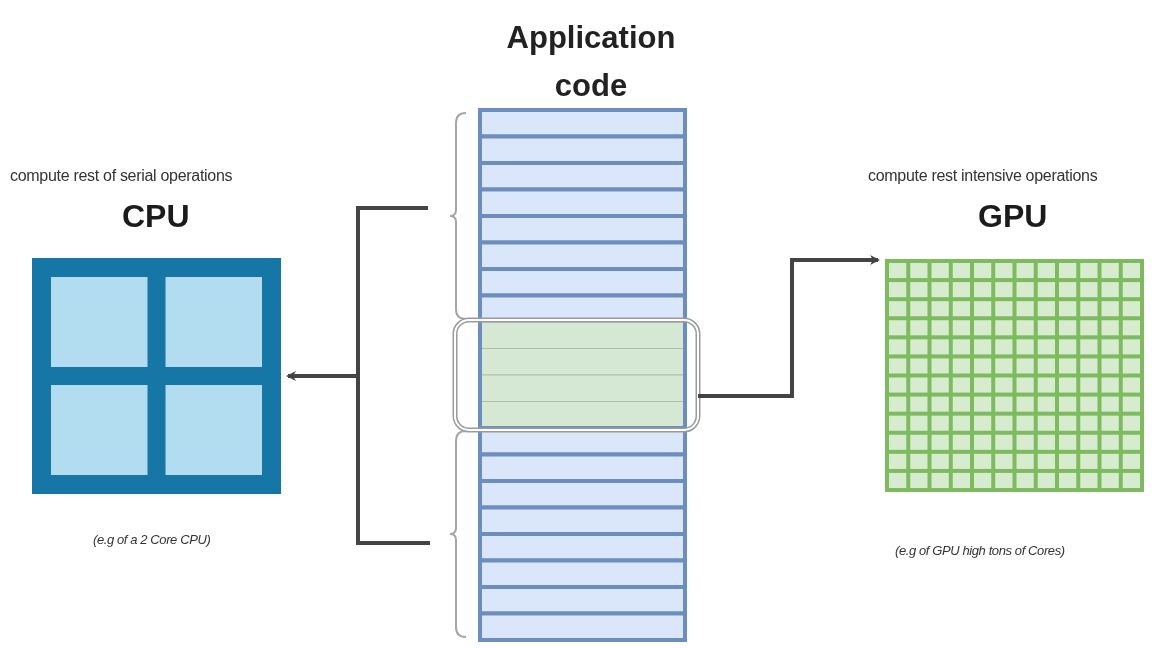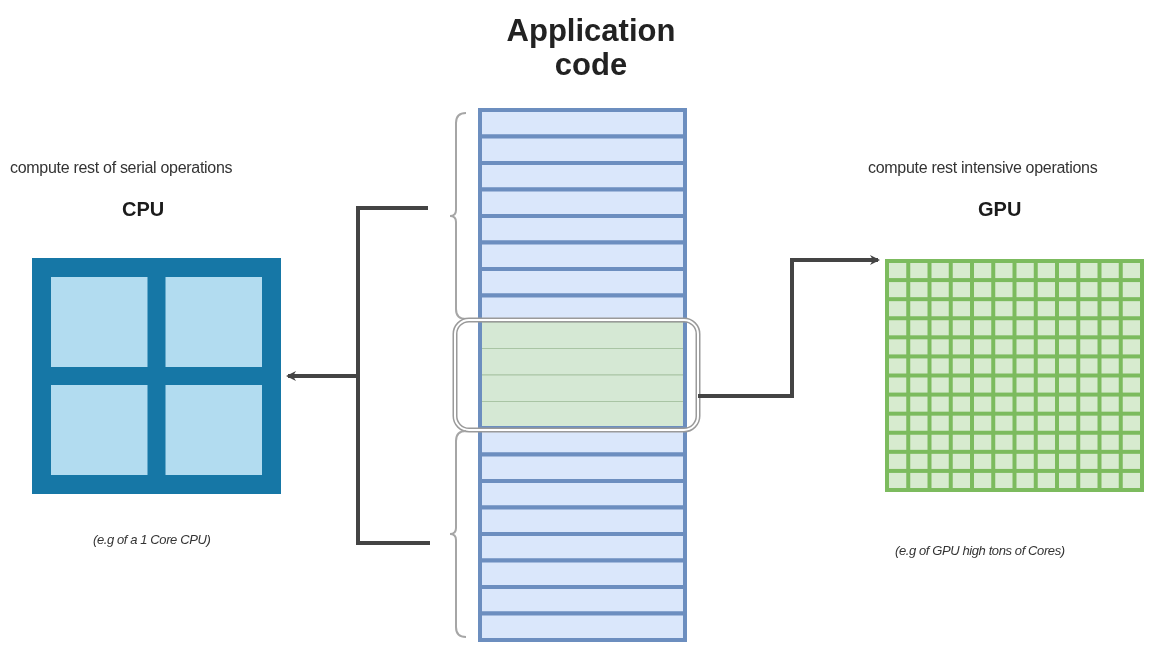--- a/index.html
+++ b/index.html
@@ -1,37 +1,37 @@
 <!DOCTYPE html>
 <html><head>
   <meta charset="utf-8">
   <style>
     html, body { margin: 0; padding: 0; background: #ffffff; }
     body { width: 1167px; height: 648px; position: relative; overflow: hidden; font-family: "Liberation Sans", sans-serif; }
     .txt { position: absolute; color: #1a1a1a; white-space: nowrap; }
-    .title { left: 476px; width: 230px; top: 14px; text-align: center; font-size: 31px; font-weight: bold; line-height: 34px; color: #222; }
-    .desc { font-size: 16px; color: #333; letter-spacing: -0.3px; }
+    .title { left: 476px; width: 230px; top: 14px; text-align: center; font-size: 31px; font-weight: bold; line-height: 48px; color: #222; }
+    .desc { font-size: 16px; color: #333; letter-spacing: -0.3px; margin-top: 8px; }
     .desc-left { left: 10px; top: 159px; }
     .desc-right { left: 868px; top: 159px; }
-    .proc { font-size: 20px; font-weight: bold; color: #1b1b1b; }
+    .proc { font-size: 32px; font-weight: bold; color: #1b1b1b; }
     .proc-cpu { left: 122px; top: 198px; }
     .proc-gpu { left: 978px; top: 198px; }
     .note { font-size: 13px; font-style: italic; color: #333; letter-spacing: -0.4px; }
     .note-cpu { left: 93px; top: 532px; }
     .note-gpu { left: 895px; top: 543px; }
     svg.diagram { position: absolute; left: 0; top: 0; }
   </style>
 </head>
 <body>
 
 <div class="txt title"><span>Application<br>code</span></div>
 
 <div class="txt desc desc-left">compute rest of serial operations</div>
 <div class="txt proc proc-cpu">CPU</div>
-<div class="txt note note-cpu">(e.g of a 1 Core CPU)</div>
+<div class="txt note note-cpu">(e.g of a 2 Core CPU)</div>
 
 <div class="txt desc desc-right">compute rest intensive operations</div>
 <div class="txt proc proc-gpu">GPU</div>
 <div class="txt note note-gpu">(e.g of GPU high tons of Cores)</div>
 
 <svg class="diagram" width="1167" height="648" viewBox="0 0 1167 648">
   <defs>
     <marker id="arrowhead" markerWidth="10" markerHeight="10" refX="8" refY="5" orient="auto" markerUnits="userSpaceOnUse">
       <path d="M0,0 L10,5 L0,10 L3,5 Z" fill="#444"></path>
     </marker>

